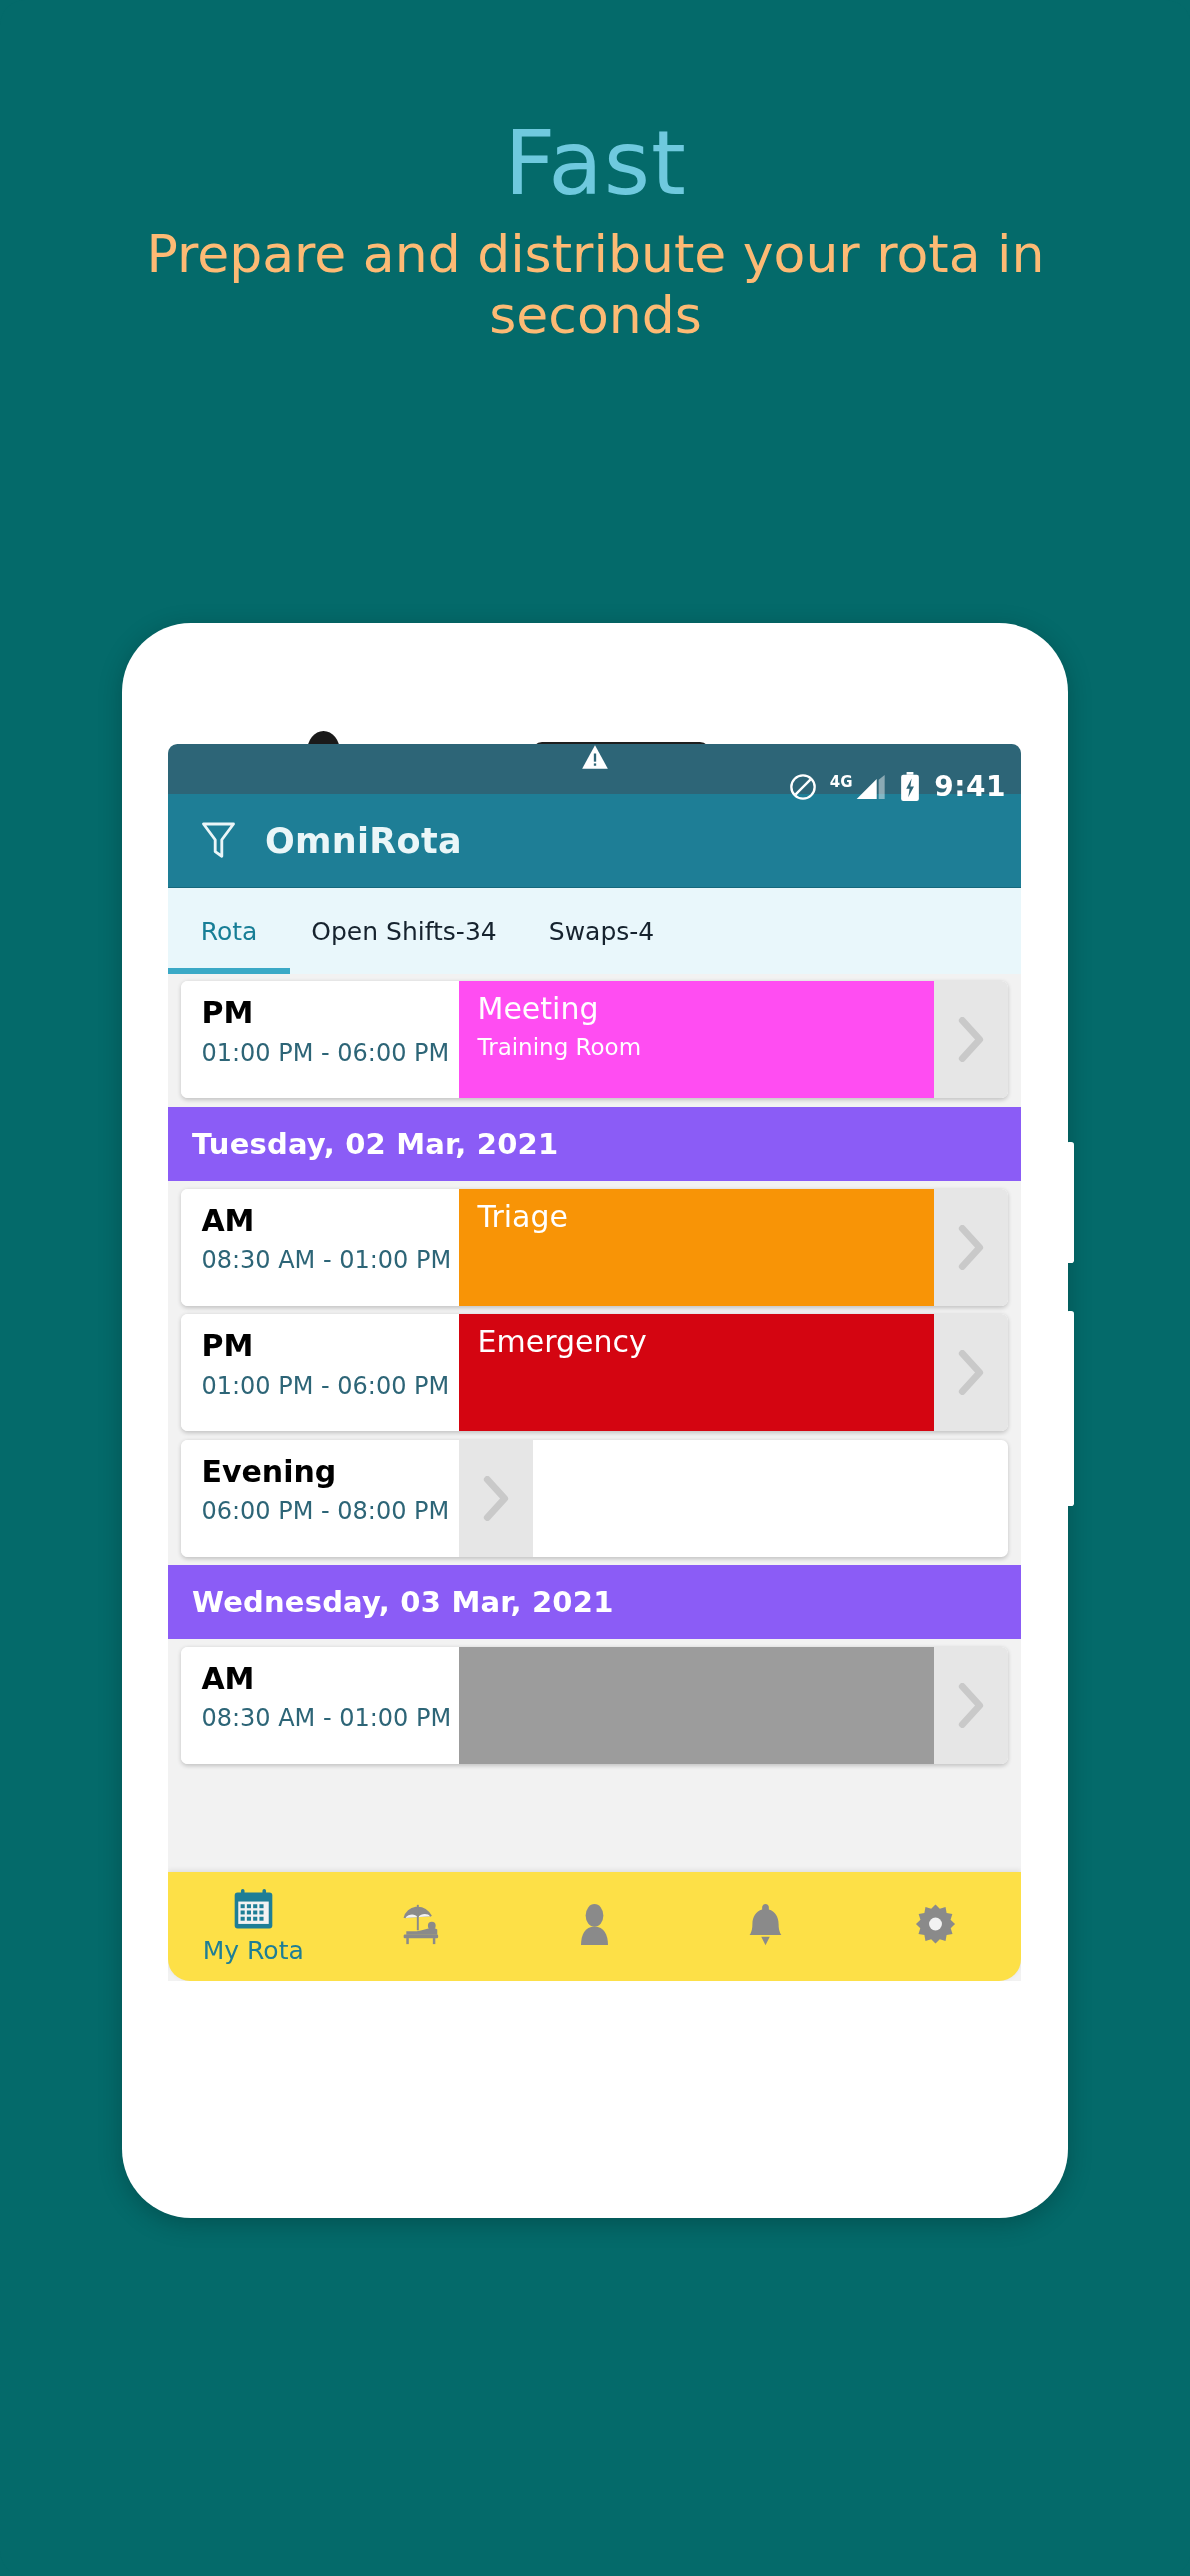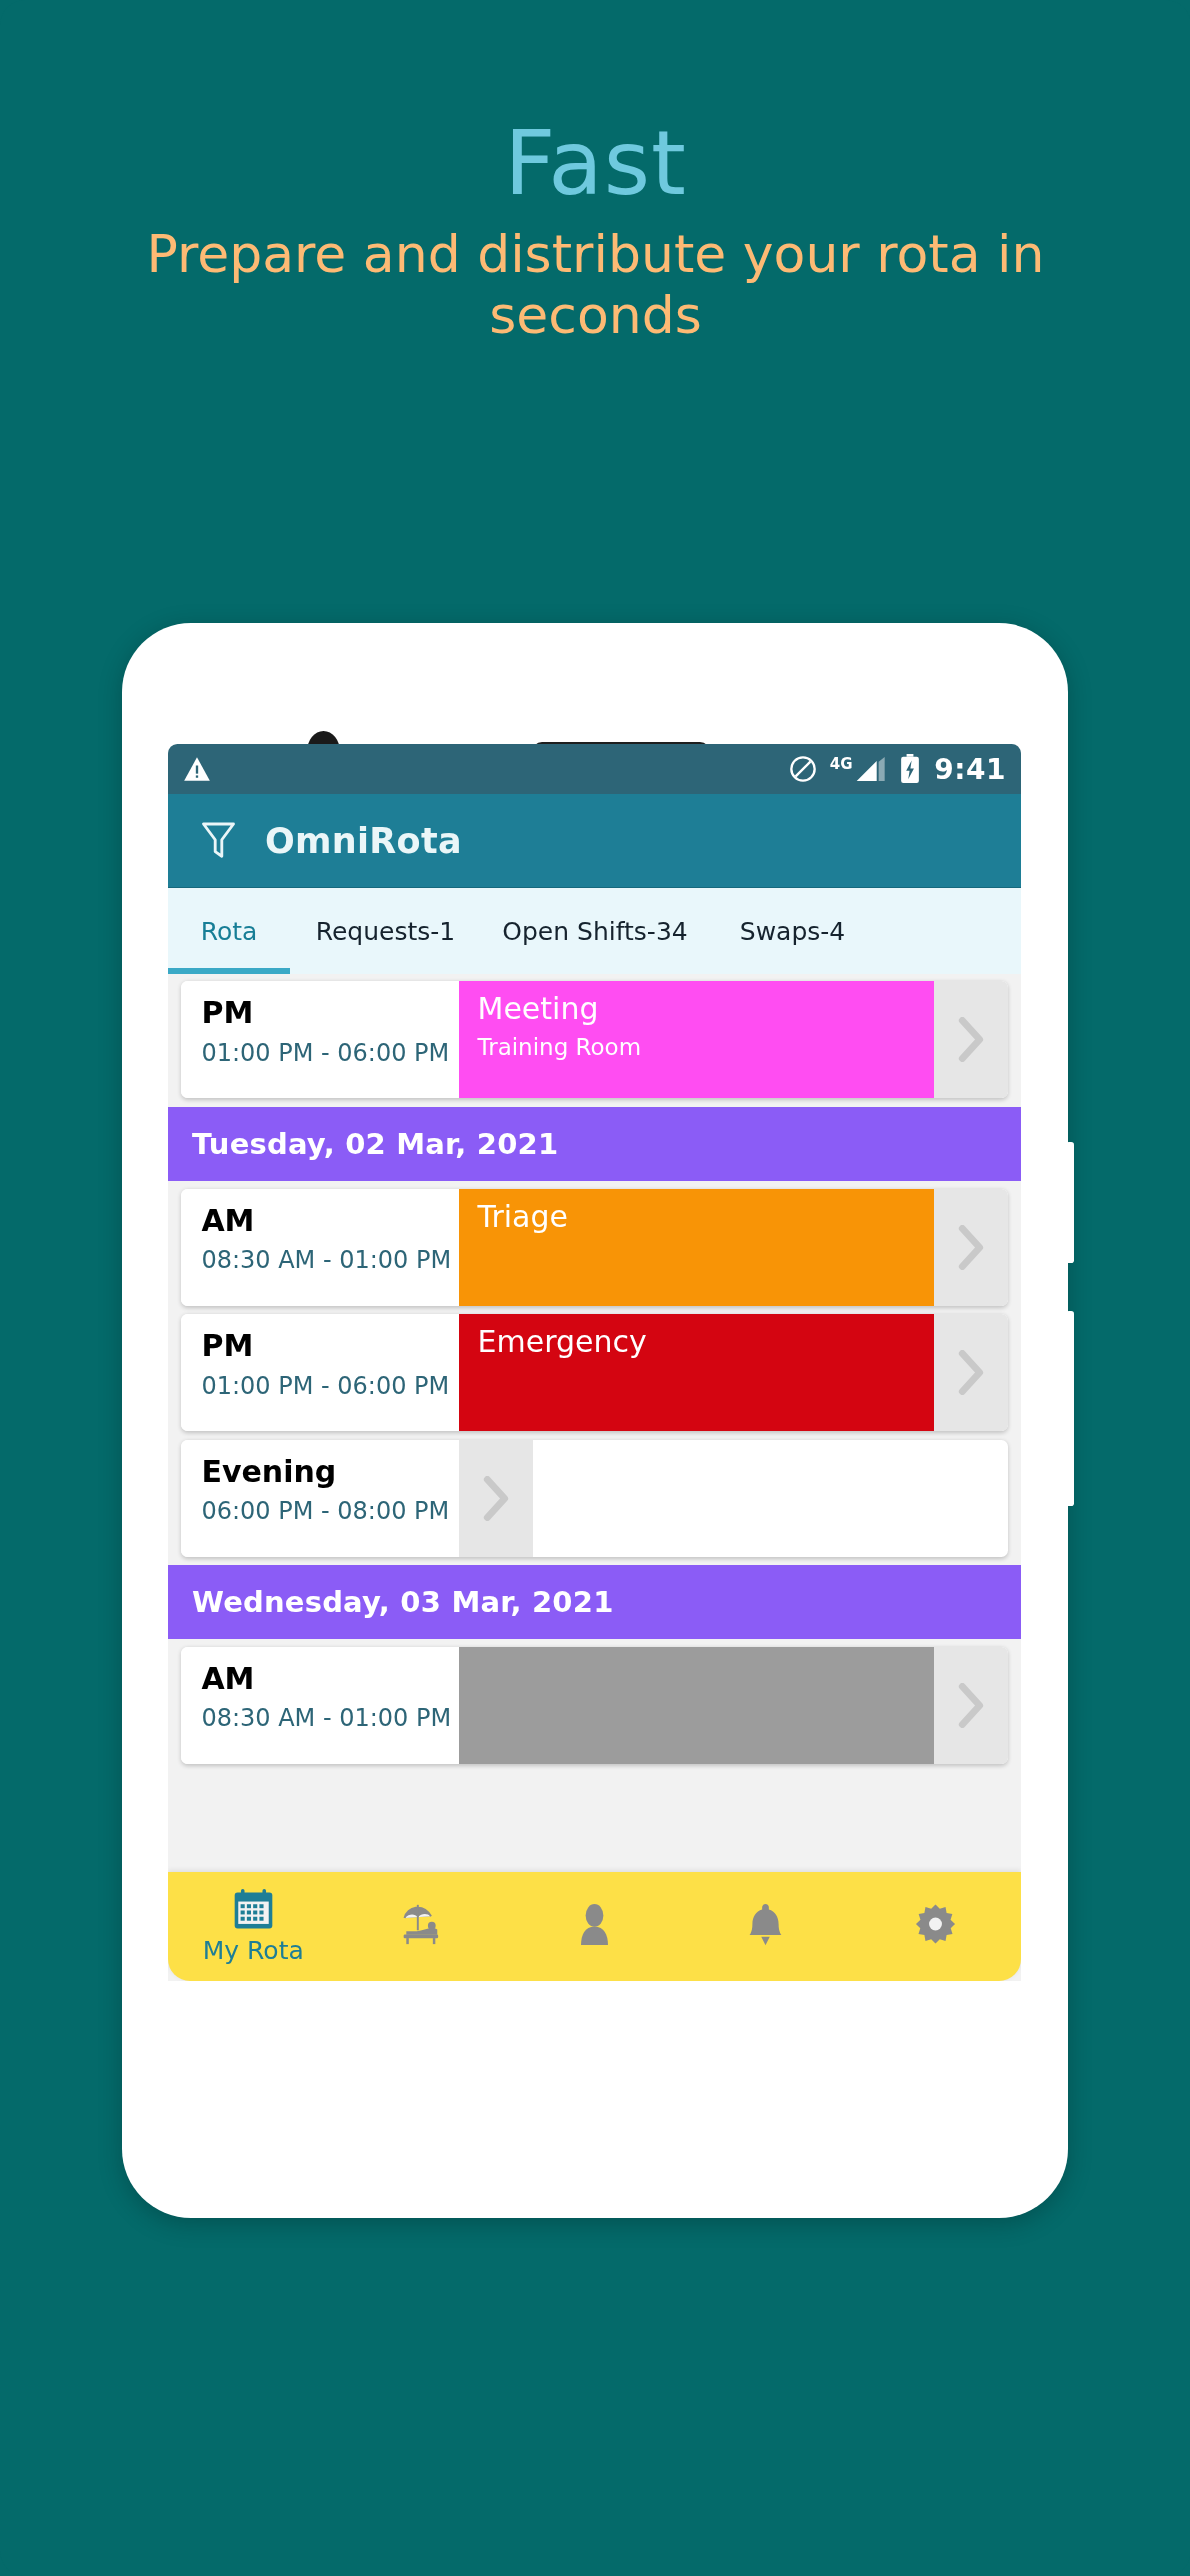--- a/index.html
+++ b/index.html
@@ -84,20 +84,21 @@
   .statusbar {
     position: relative;
     height: 50px;
     background: #2D6577;
     border-top-left-radius: 9.3px;
     border-top-right-radius: 9.3px;
     display: flex;
     align-items: center;
     padding: 0 15px;
     color: #FFFFFF;
+    flex-direction: column;
   }
   .sb-left { display: flex; align-items: center; gap: 9.3px; }
   .sb-right { margin-left: auto; display: flex; align-items: center; gap: 13px; }
   .sb-time { font-size: 28px; font-weight: 700; letter-spacing: 0.5px; font-family: "DejaVu Sans", sans-serif; }
   .icon-warn { width: 28px; height: 26px; display:block; }
   .icon-dnd  { width: 28px; height: 28px; display:block; }
   .icon-sig  { width: 32px; height: 28px; display:block; position: relative; }
   .icon-bat  { width: 22px; height: 30px; display:block; }
   .sig-wrap { display: flex; align-items: flex-end; gap: 1.9px; }
   .sig-4g { font-size: 15px; font-weight: 700; line-height: 1; margin-bottom: 11px; font-family: "DejaVu Sans", sans-serif;}
@@ -305,21 +306,20 @@
 
       <div class="appbar">
         <svg class="funnel" viewBox="0 0 24 26">
           <path d="M2 2 L22 2 L14.2 12.5 L14.2 23.5 L9.8 20.4 L9.8 12.5 Z" fill="none" stroke="#EAF6F8" stroke-width="1.9" stroke-linejoin="round"></path>
         </svg>
         <span class="appbar-title">OmniRota</span>
       </div>
 
       <div class="tabs">
         <div class="tab t0 active">Rota</div>
-        <div class="tab t1">Requests-1</div>
         <div class="tab t2">Open Shifts-34</div>
         <div class="tab t3">Swaps-4</div>
       </div>
 
       <div class="list">
 
         <div class="shift-row first">
           <div class="shift-left">
             <div class="shift-period">PM</div>
             <div class="shift-time">01:00 PM - 06:00 PM</div>

